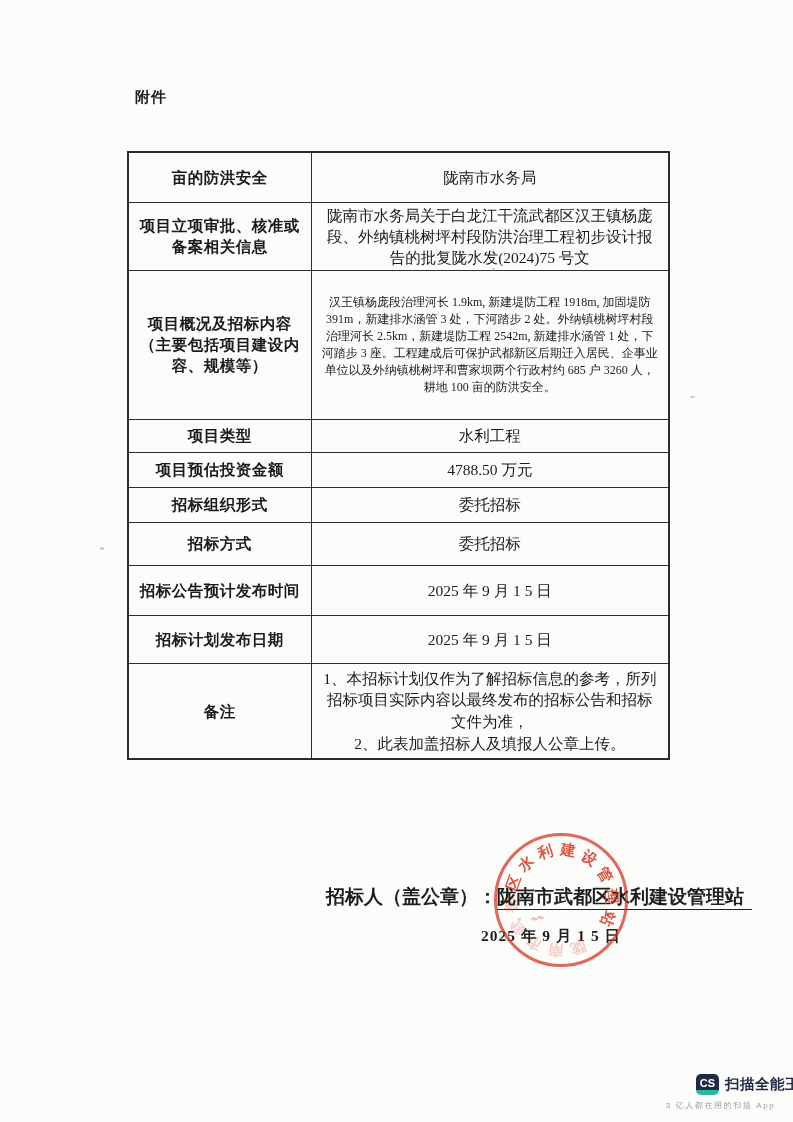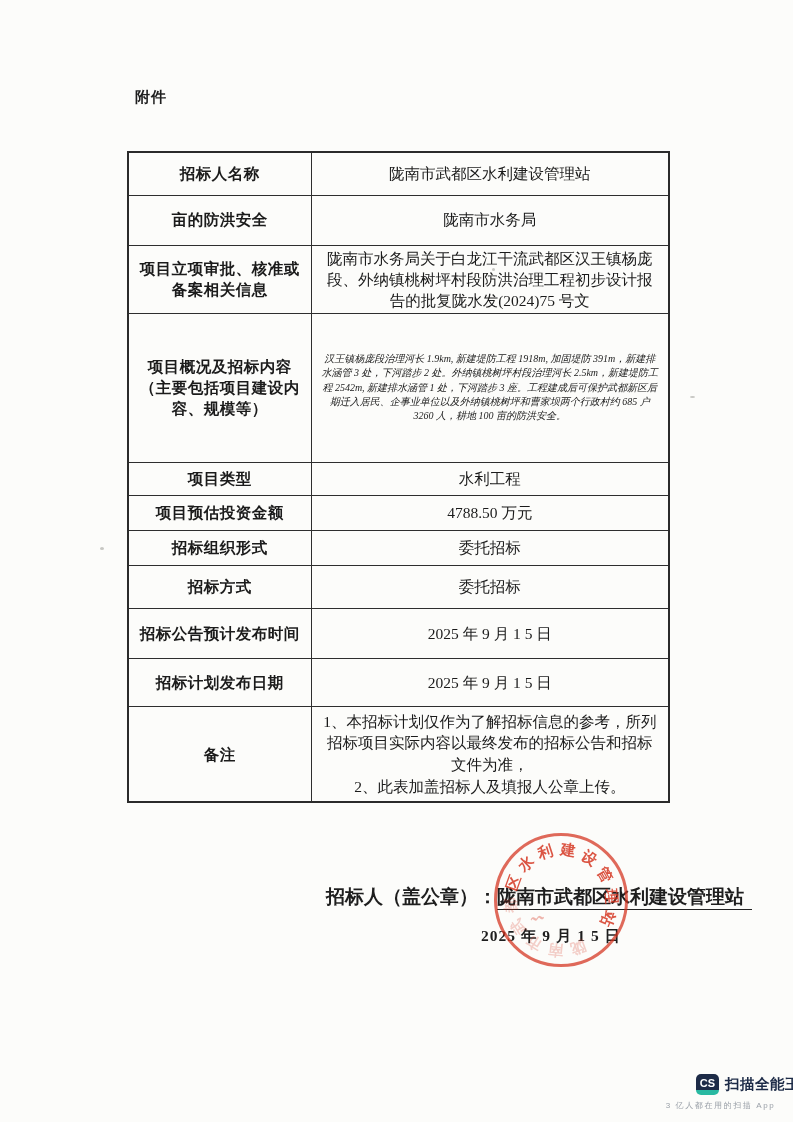--- a/index.html
+++ b/index.html
@@ -33,21 +33,21 @@
     padding:2px 9px;color:#1b1b1b;
   }
   td.lbl{font-weight:bold;letter-spacing:0.5px;padding:2px 12px;}
   td.left{text-align:left;}
   td.pre{white-space:pre-line;}
   col.c1{width:183px;} col.c2{width:358px;}
   tr.r1{height:43px;} tr.r2{height:48px;} tr.r3{height:50px;}
   tr.r4{height:61px;} tr.r5{height:149px;} tr.r6{height:33px;}
   tr.r7{height:35px;margin-top:8px;} tr.r8{height:35px;} tr.r9{height:43px;}
   tr.r10{height:50px;} tr.r11{height:48px;} tr.r12{height:92px;}
-  tr.r5 td.val{font-size:10px;line-height:1.42;padding:3px 9px;font-style:italic;}
+  tr.r5 td.val{font-size:12px;line-height:1.42;padding:3px 9px;}
   tr.r12 td.val{line-height:1.4;padding:4px 9px;text-align:center;}
 
   .sign-line{
     position:absolute;left:326px;top:884px;
     font-size:19px;font-weight:bold;white-space:nowrap;
   }
   .sign-name{border-bottom:1.6px solid #222;padding-right:8px;padding-bottom:2px;}
   .sign-date{
     position:absolute;left:481px;top:926px;
     font-size:15.5px;font-weight:bold;letter-spacing:1px;
@@ -96,24 +96,20 @@
 
   <div class="attachment">附件</div>
 
 
   <table class="plan">
     <colgroup>
         <col class="c1">
         <col class="c2">
       </colgroup>
     <tbody>
-      <tr class="r1">
-        <td class="lbl">招标人名称</td>
-        <td class="val">陇南市武都区水利建设管理站</td>
-      </tr>
       <tr class="r3">
         <td class="lbl">亩的防洪安全</td>
         <td class="val">陇南市水务局</td>
       </tr>
       <tr class="r4">
         <td class="lbl">项目立项审批、核准或备案相关信息</td>
         <td class="val left">陇南市水务局关于白龙江干流武都区汉王镇杨庞段、外纳镇桃树坪村段防洪治理工程初步设计报告的批复陇水发(2024)75 号文</td>
       </tr>
       <tr class="r5">
         <td class="lbl">项目概况及招标内容（主要包括项目建设内容、规模等）</td>

